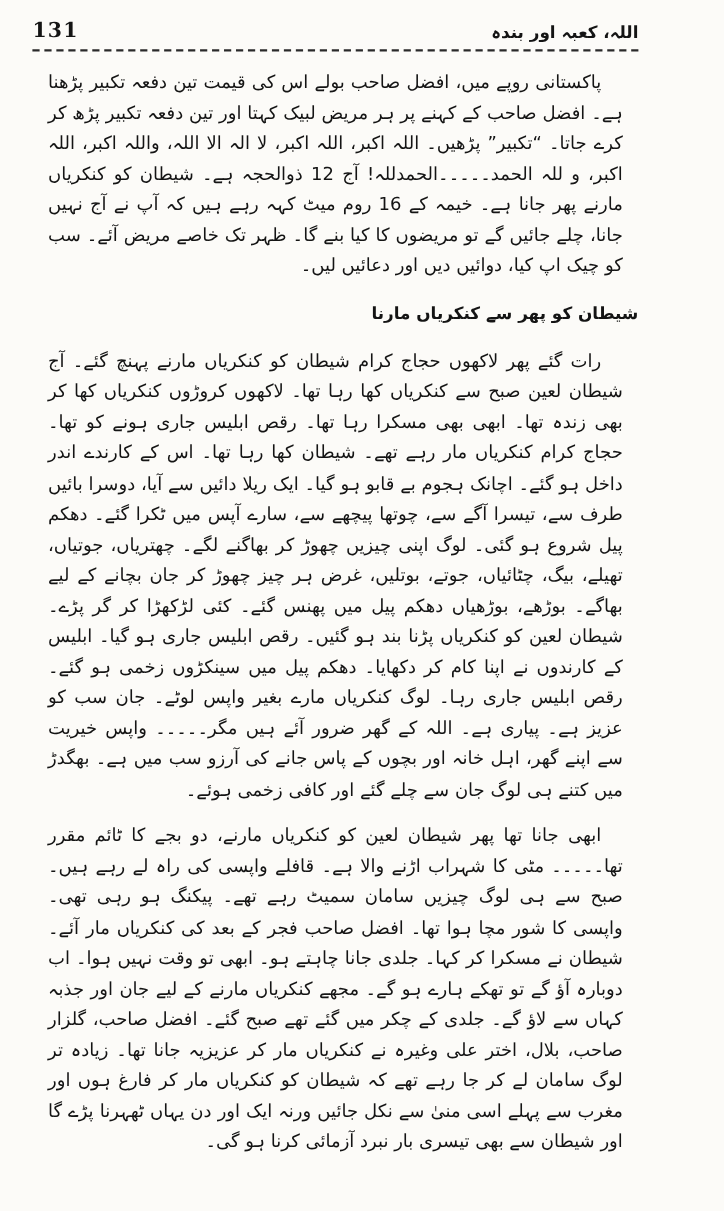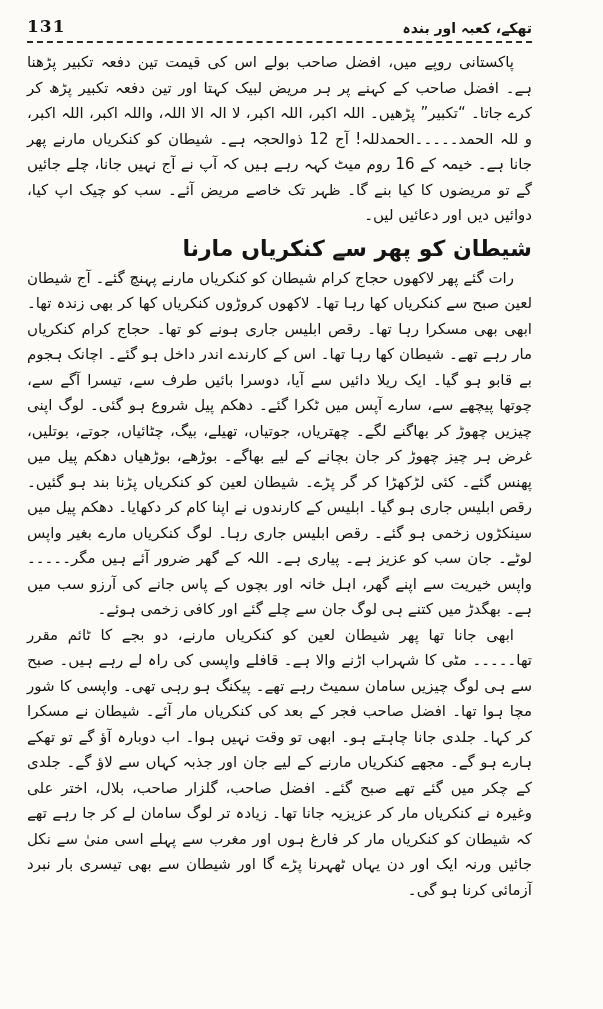--- a/index.html
+++ b/index.html
@@ -45,40 +45,40 @@
     height: 0;
   }
   .content {
     direction: rtl;
     text-align: justify;
     text-justify: inter-word;
     font-size: 15px;
     line-height: 25.5px;
   }
   .content p {
-    margin: 0;
+    margin: 13px;
     text-indent: 18px;
   }
   .content h2 {
     margin: 6px 0 3px 0;
-    font-size: 22px;
+    font-size: 14px;
     font-weight: bold;
     text-indent: 0;
     text-align: right;
     line-height: 28px;
   }
 </style>
 </head>
 <body>
 
 <div class="page">
 
   <div class="header-row">
     <div class="page-number">131</div>
-    <div class="header-title">تھکے، کعبہ اور بندہ</div>
+    <div class="header-title">اللہ، کعبہ اور بندہ</div>
   </div>
 
   <div class="divider"></div>
 
   <div class="content">
 
     <p>پاکستانی روپے میں، افضل صاحب بولے اس کی قیمت تین دفعہ تکبیر پڑھنا ہے۔ افضل صاحب کے کہنے پر ہر مریض لبیک کہتا اور تین دفعہ تکبیر پڑھ کر کرے جاتا۔ “تکبیر” پڑھیں۔ اللہ اکبر، اللہ اکبر، لا الہ الا اللہ، واللہ اکبر، اللہ اکبر، و للہ الحمد۔۔۔۔۔الحمدللہ! آج 12 ذوالحجہ ہے۔ شیطان کو کنکریاں مارنے پھر جانا ہے۔ خیمہ کے 16 روم میٹ کہہ رہے ہیں کہ آپ نے آج نہیں جانا، چلے جائیں گے تو مریضوں کا کیا بنے گا۔ ظہر تک خاصے مریض آئے۔ سب کو چیک اپ کیا، دوائیں دیں اور دعائیں لیں۔</p>
 
     <h2>شیطان کو پھر سے کنکریاں مارنا</h2>
 

